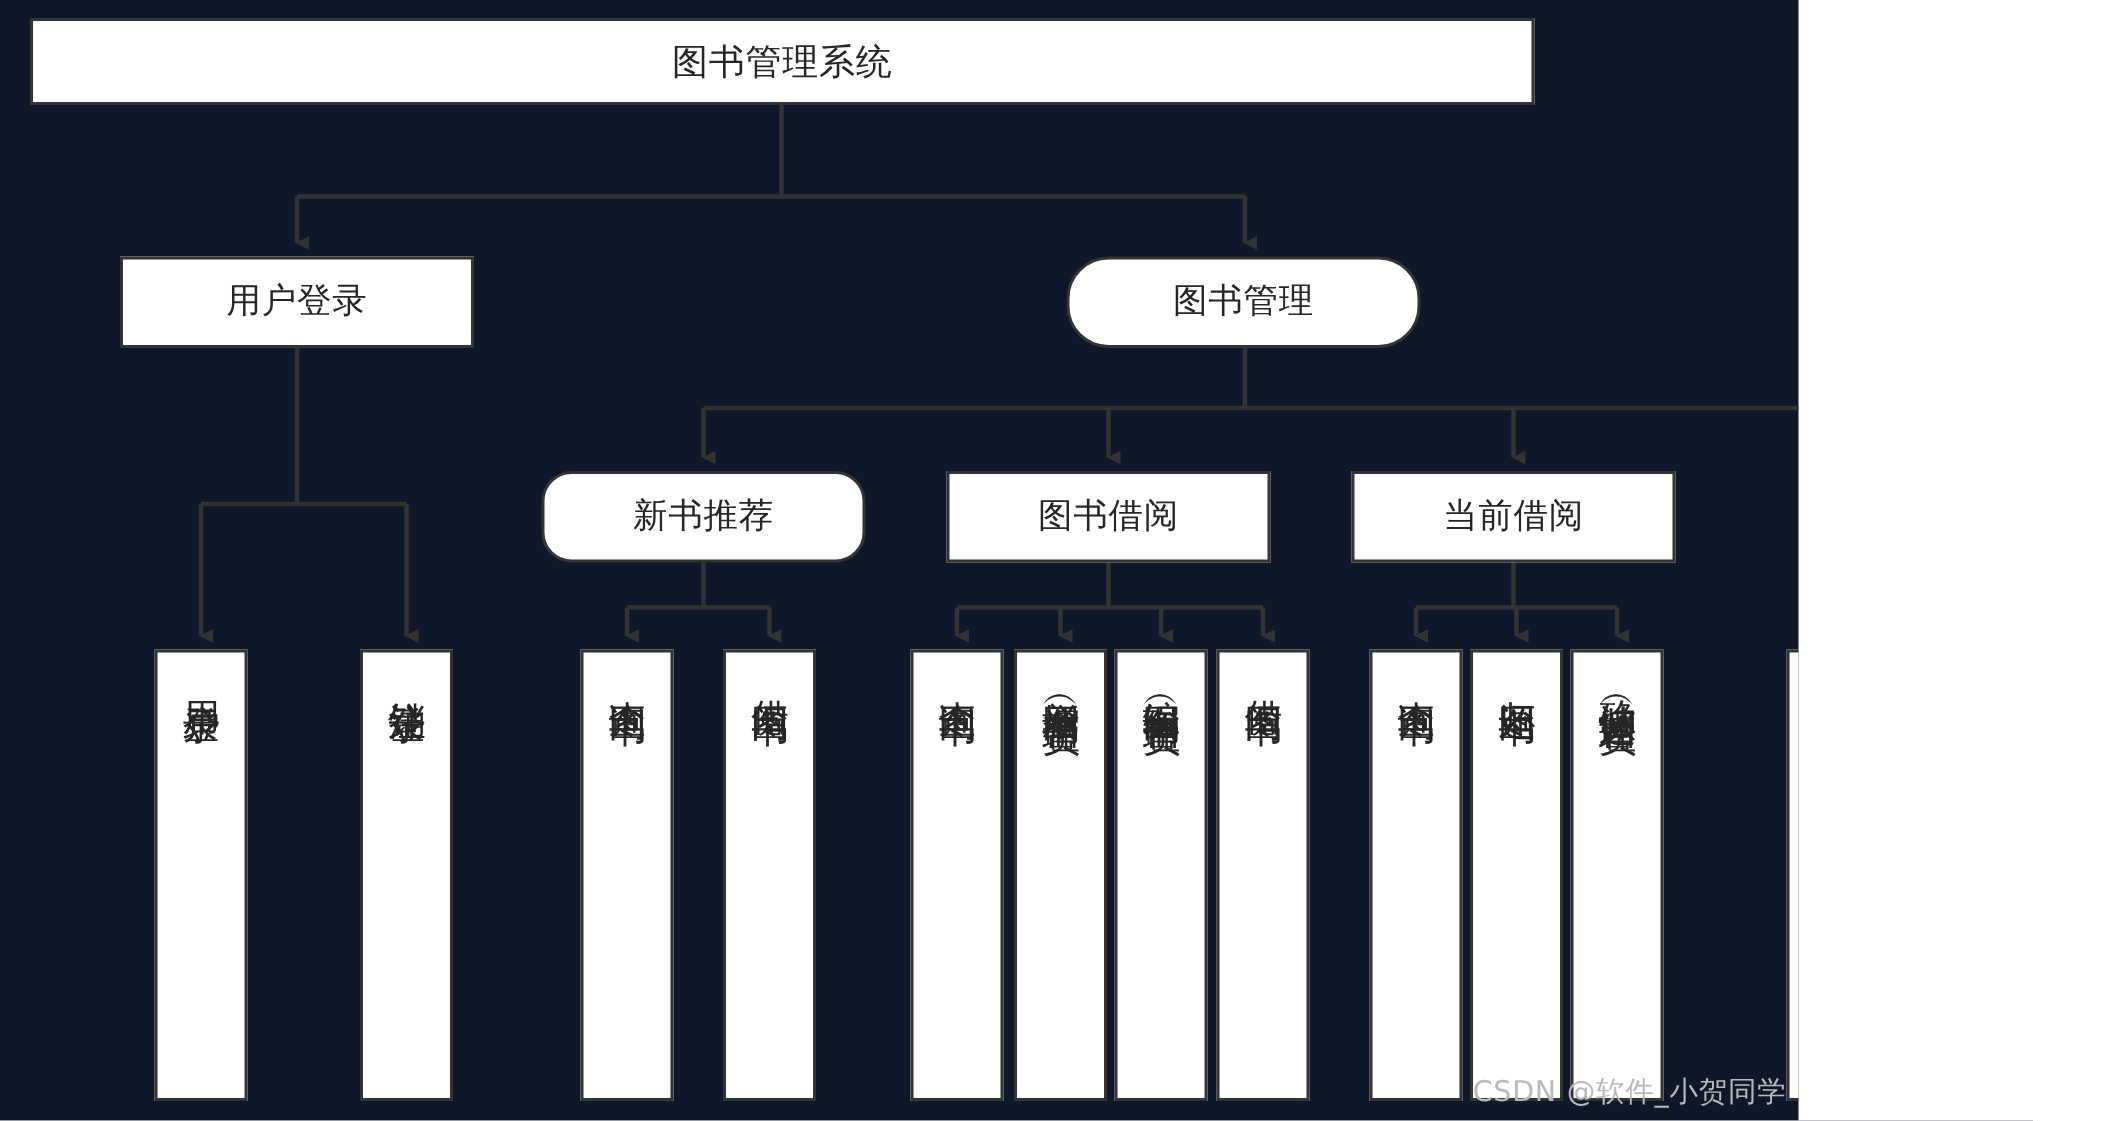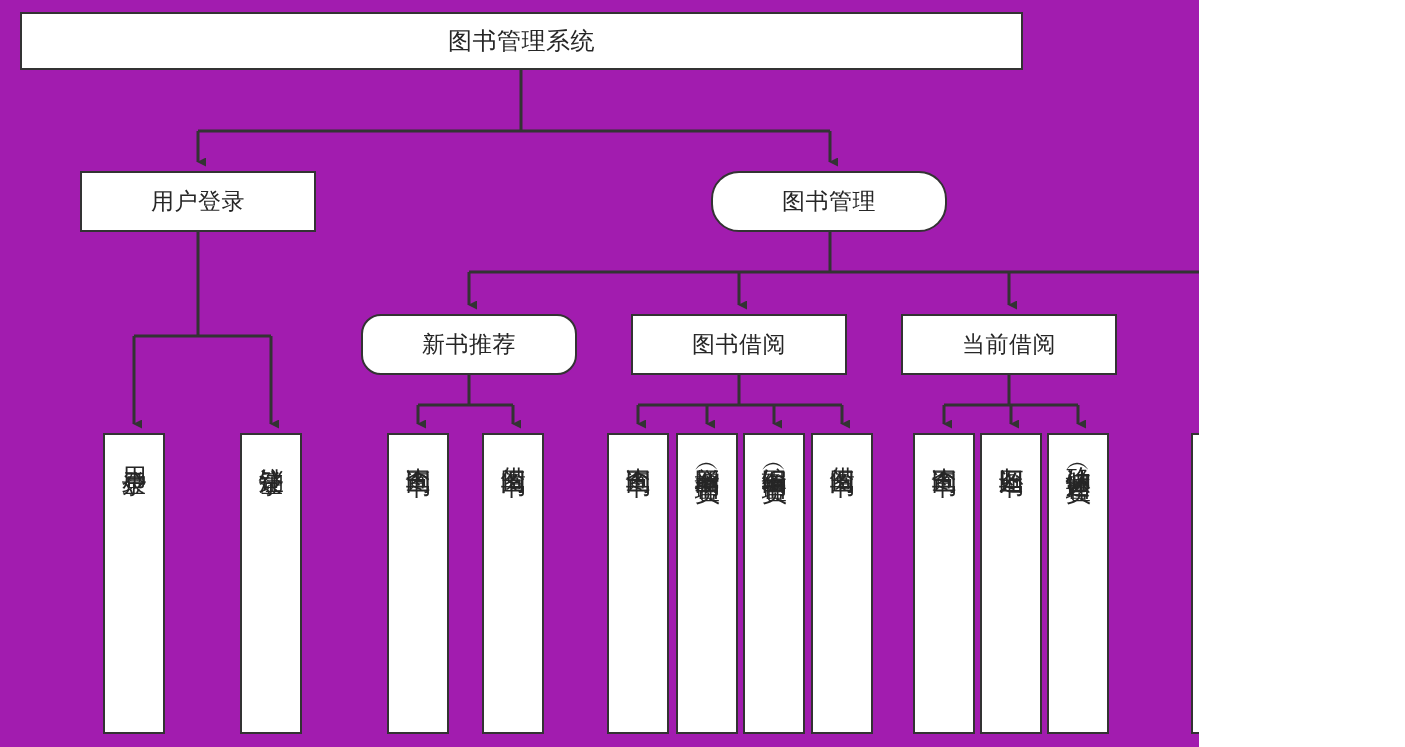--- a/index.html
+++ b/index.html
@@ -8,21 +8,21 @@
     padding: 0;
     background: #ffffff;
   }
   body {
     font-family: "DejaVu Sans", "Liberation Sans", sans-serif;
   }
   #diagram-root {
     position: relative;
     width: 1199px;
     height: 747px;
-    background: #a21caf;
+    background: #0f172a;
     overflow: hidden;
   }
   #edge-layer {
     position: absolute;
     left: 0;
     top: 0;
     width: 1405px;
     height: 747px;
     pointer-events: none;
   }
@@ -188,14 +188,15 @@
     <span class="label">确认归还（管理员）</span>
   </div>
 
   <div class="node vert" style="left:1191px; top:433px; width:62px; height:301px;">
     <span class="label">新增借阅记录</span>
   </div>
   <div class="node vert" style="left:1310px; top:433px; width:62px; height:301px;">
     <span class="label">查询借阅记录</span>
   </div>
 
+  <div id="watermark">CSDN @软件_小贺同学</div>
 
 </div>
 
 </body></html>

